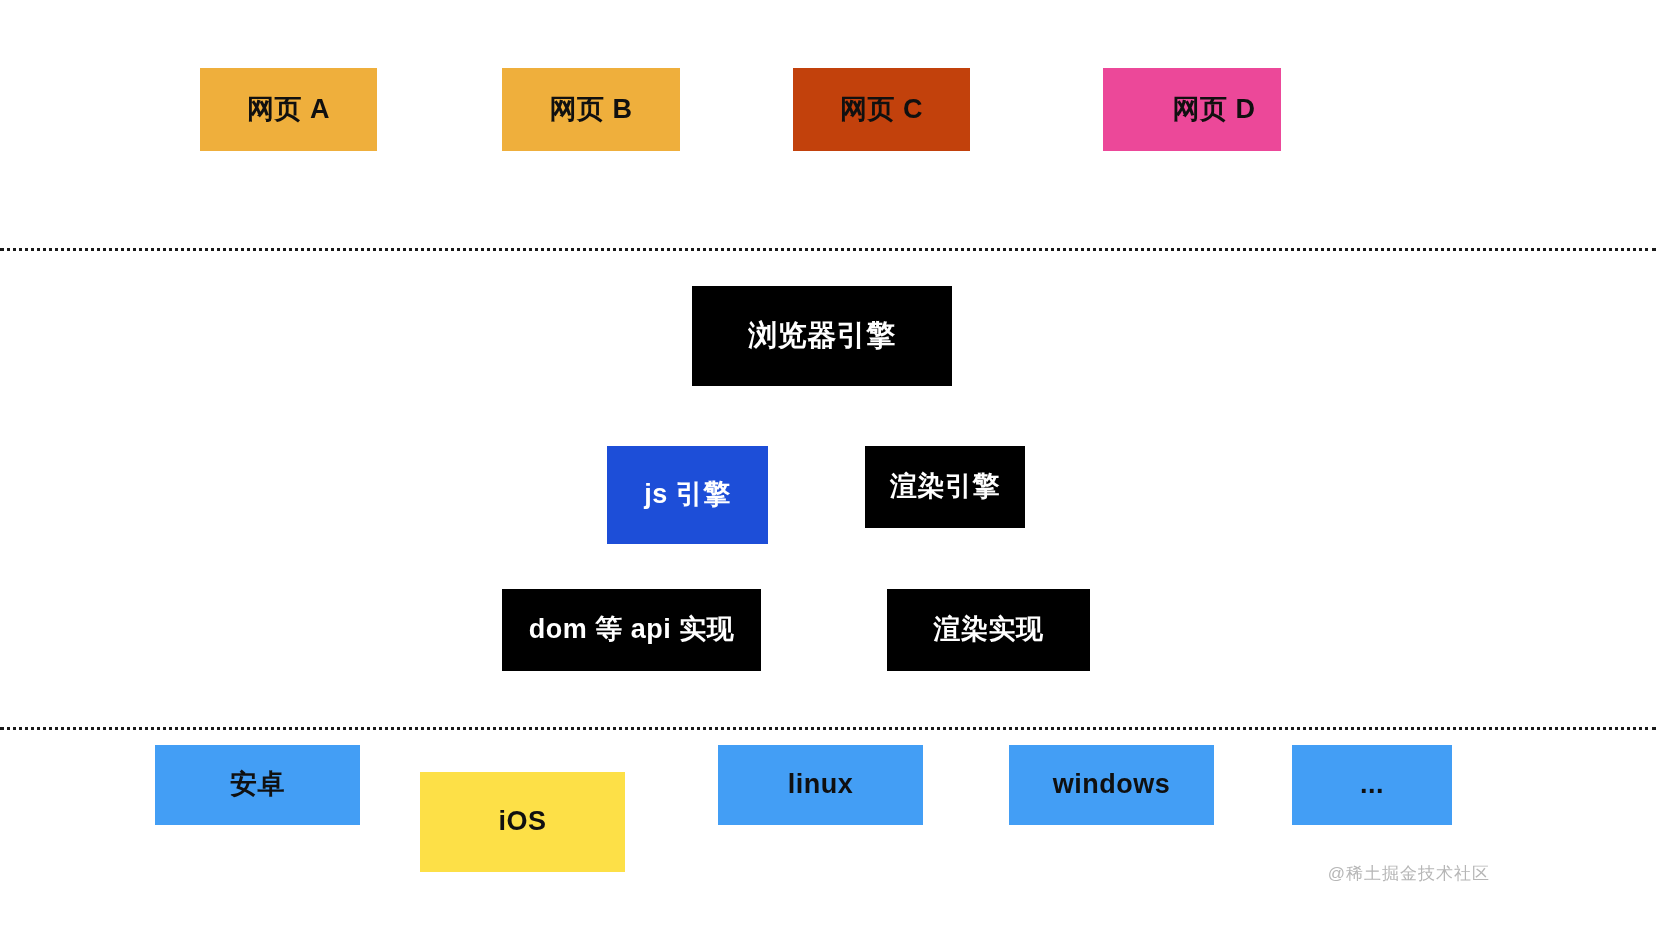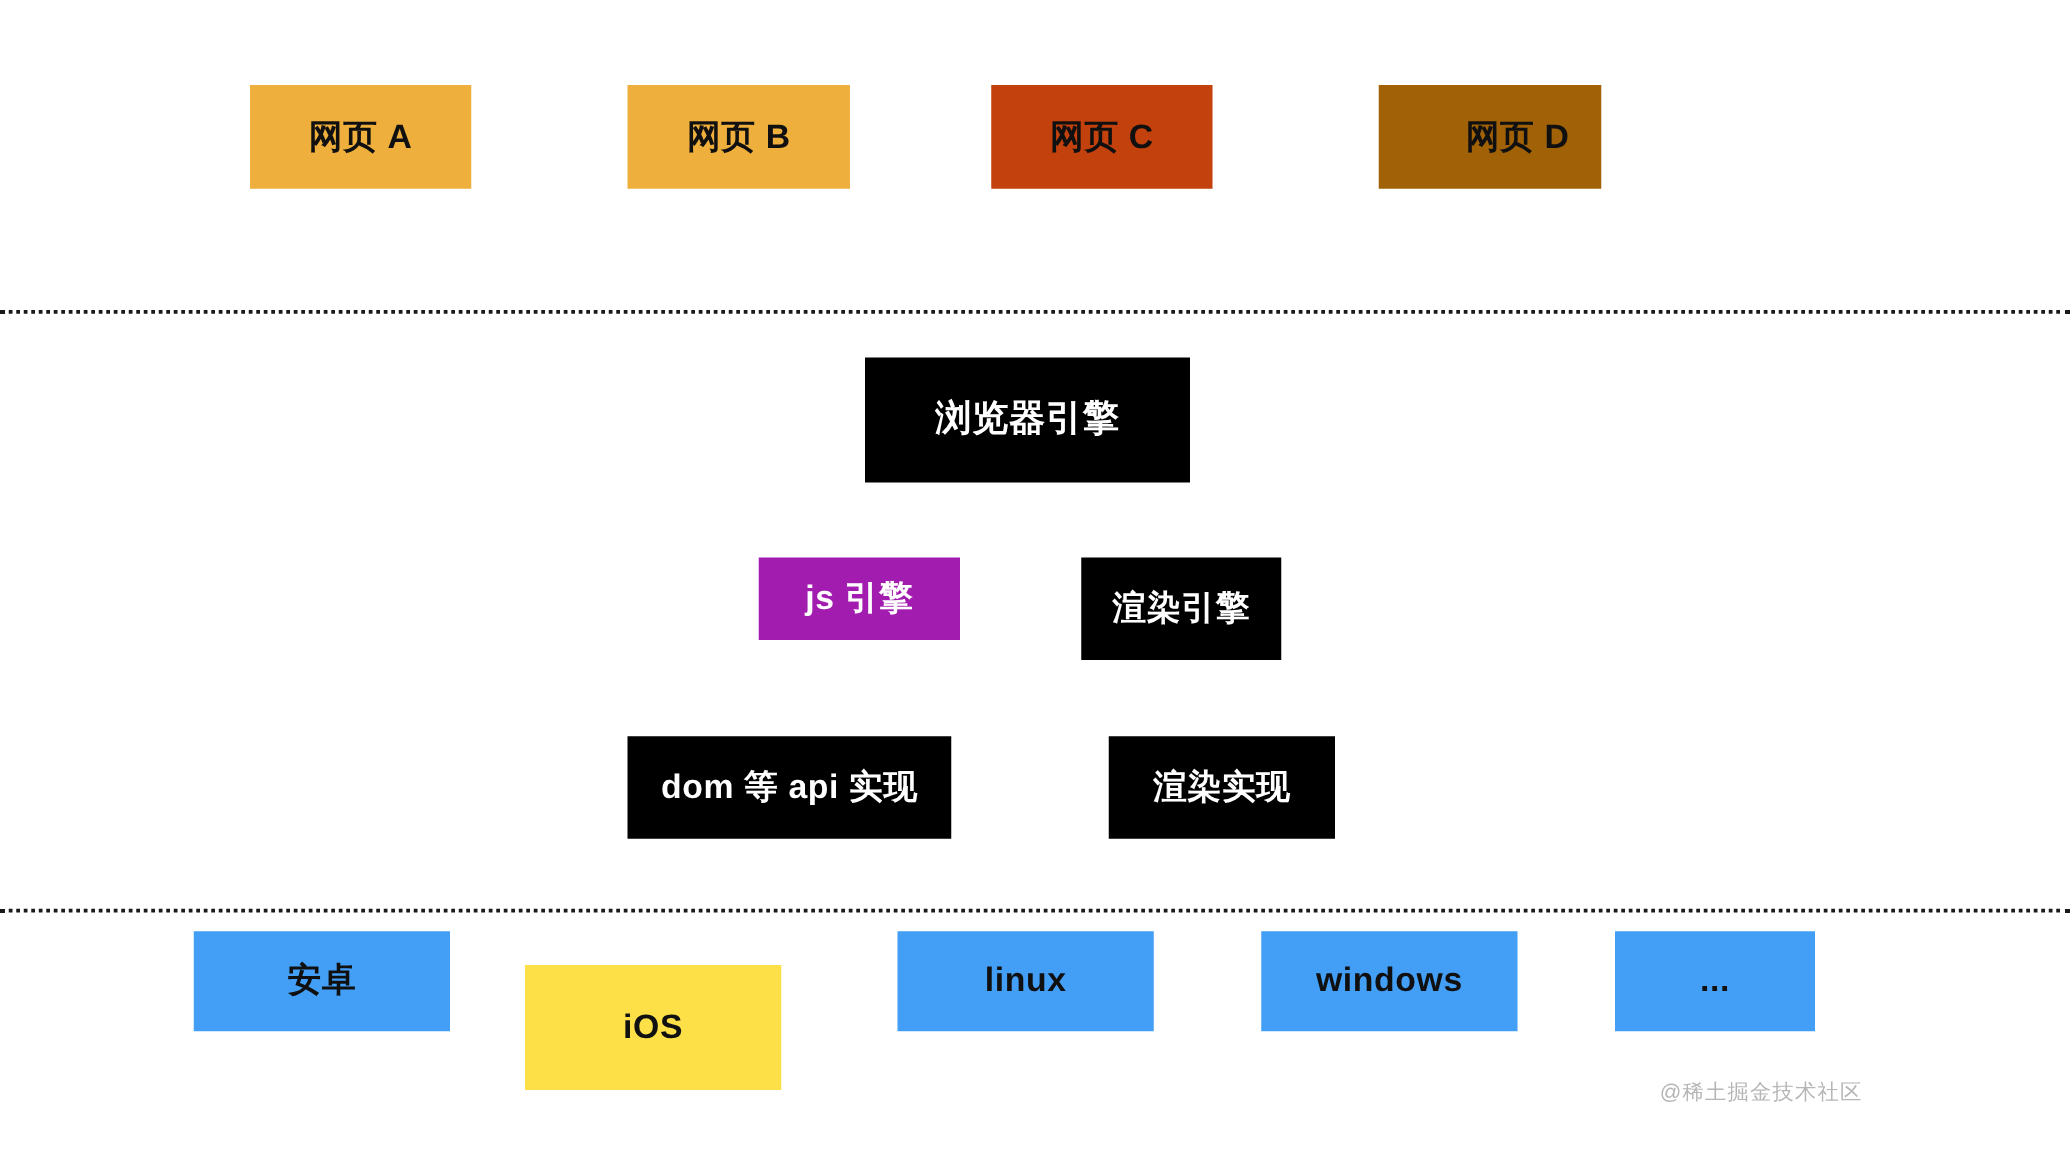--- a/index.html
+++ b/index.html
@@ -71,39 +71,39 @@
 
   <div class="box box-web" style="left: 200px; top: 68px; width: 177px; height: 83px; background: rgb(239, 175, 60);">
     <span>网页 A</span>
   </div>
   <div class="box box-web" style="left: 502px; top: 68px; width: 178px; height: 83px; background: rgb(239, 175, 60);">
     <span>网页 B</span>
   </div>
   <div class="box box-web" style="left: 793px; top: 68px; width: 177px; height: 83px; background: #c2410c;">
     <span>网页 C</span>
   </div>
-  <div class="box box-web" style="left: 1103px; top: 68px; width: 178px; height: 83px; background: #a16207; padding-left: 44px;">
+  <div class="box box-web" style="left: 1103px; top: 68px; width: 178px; height: 83px; background: #ec4899; padding-left: 44px;">
     <span>网页 D</span>
   </div>
 
   <div class="divider" style="top: 248px;"></div>
 
   <div class="box box-engine box-engine-lg" style="left: 692px; top: 286px; width: 260px; height: 100px; background: rgb(0, 0, 0);">
     <span>浏览器引擎</span>
   </div>
-  <div class="box box-engine" style="left: 607px; top: 446px; width: 161px; height: 66px; background: #a21caf;">
+  <div class="box box-engine" style="left: 607px; top: 446px; width: 161px; height: 98px; background: #1d4ed8;">
     <span>js 引擎</span>
   </div>
   <div class="box box-engine" style="left: 865px; top: 446px; width: 160px; height: 82px; background: rgb(0, 0, 0);">
     <span>渲染引擎</span>
   </div>
   <div class="box box-engine" style="left: 502px; top: 589px; width: 259px; height: 82px; background: rgb(0, 0, 0);">
     <span>dom 等 api 实现</span>
   </div>
-  <div class="box box-engine" style="left: 887px; top: 589px; width: 181px; height: 82px; background: rgb(0, 0, 0);">
+  <div class="box box-engine" style="left: 887px; top: 589px; width: 203px; height: 82px; background: rgb(0, 0, 0);">
     <span>渲染实现</span>
   </div>
 
   <div class="divider" style="top: 727px;"></div>
 
   <div class="box box-os" style="left: 155px; top: 745px; width: 205px; height: 80px; background: rgb(67, 158, 245);">
     <span>安卓</span>
   </div>
   <div class="box box-os" style="left: 420px; top: 772px; width: 205px; height: 100px; background: #fde047;">
     <span>iOS</span>

